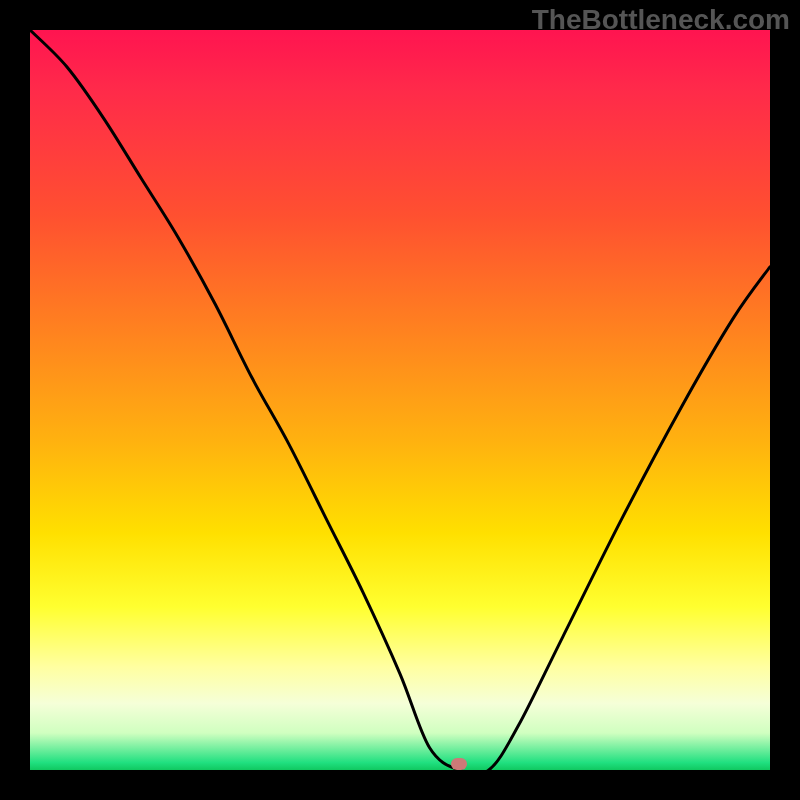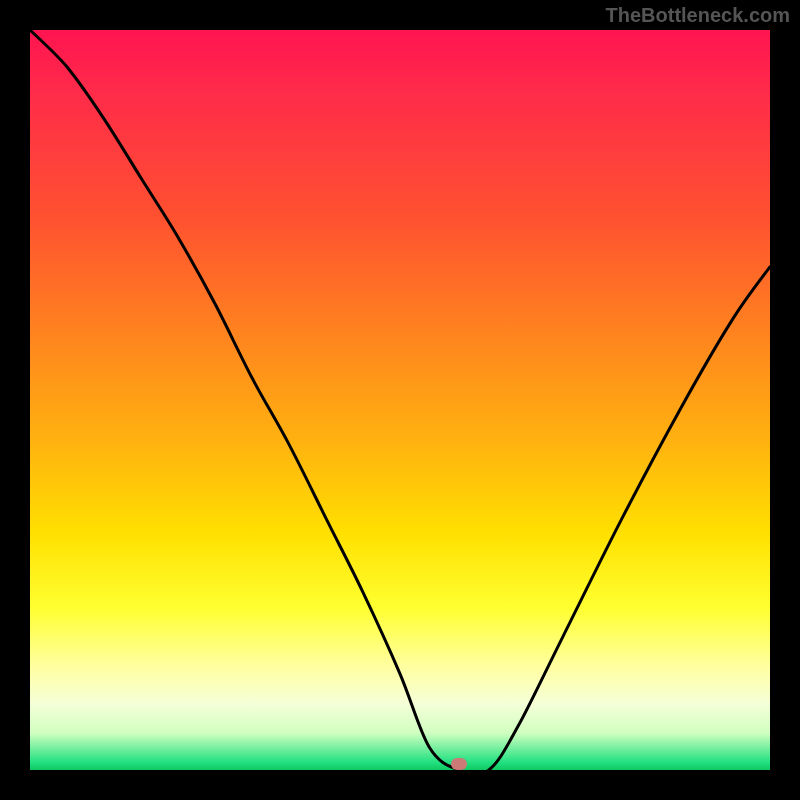--- a/index.html
+++ b/index.html
@@ -12,21 +12,21 @@
     width: 800px;
     height: 800px;
     position: relative;
     background: #000;
     box-sizing: border-box;
   }
   .watermark {
     position: absolute;
     top: 4px;
     right: 10px;
-    font-size: 20px;
+    font-size: 28px;
     font-weight: bold;
     color: #555;
     font-family: Arial, sans-serif;
     z-index: 5;
   }
   .plot-area {
     position: absolute;
     left: 30px;
     right: 30px;
     top: 30px;

